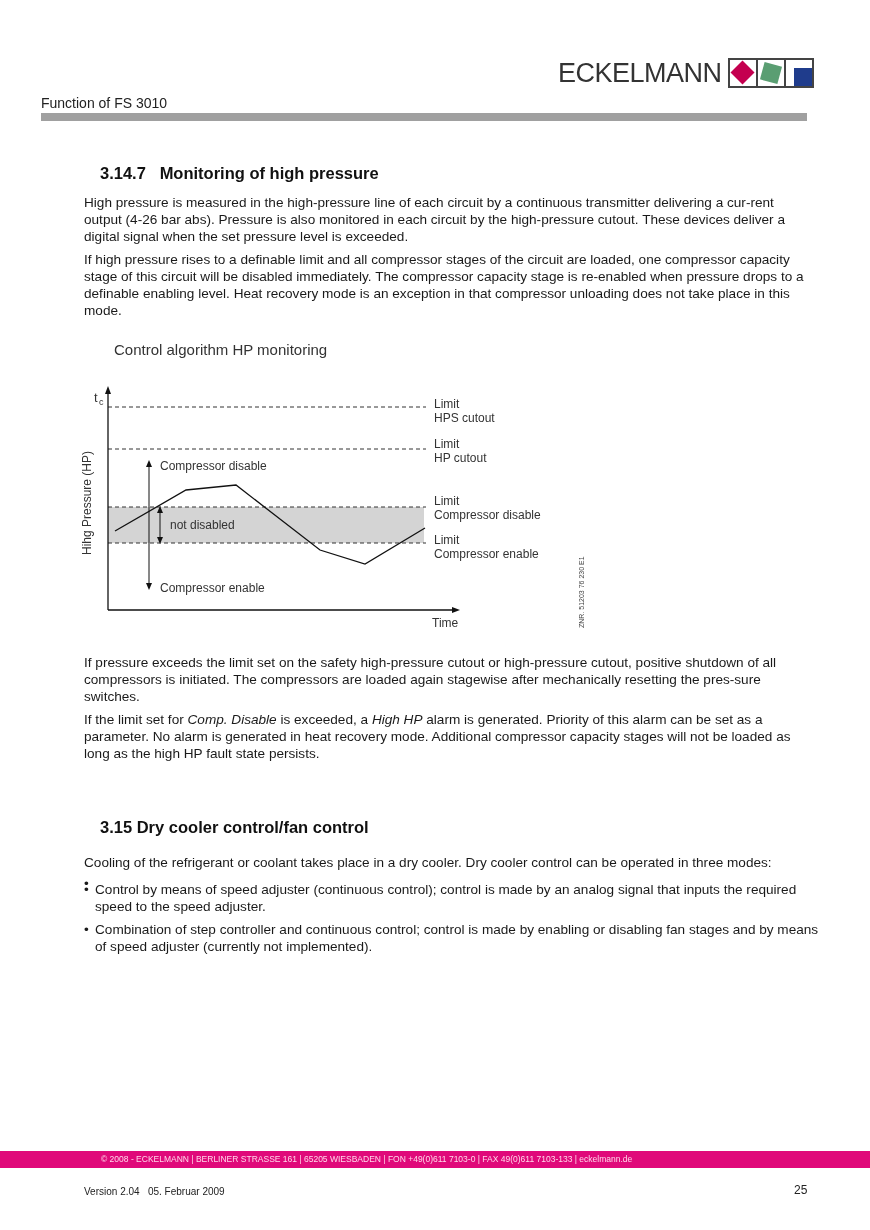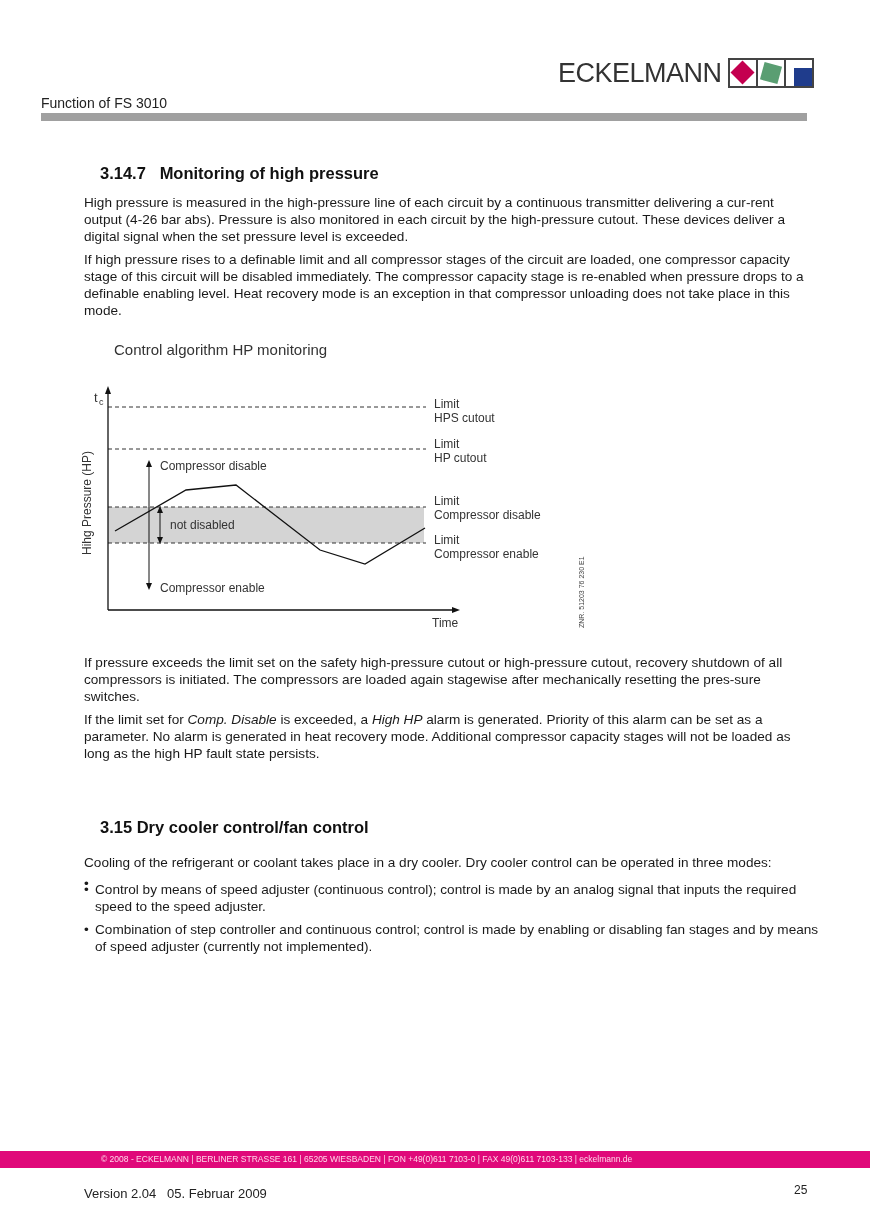--- a/index.html
+++ b/index.html
@@ -22,21 +22,21 @@
   .p3 { left: 84px; top: 654px; }
   .p4 { left: 84px; top: 711px; }
   .p5 { left: 84px; top: 854px; width: 745px; }
   .bullets { left: 84px; top: 875px; width: 740px; margin: 0; padding: 0; list-style: none; }
   .bullets li { position: relative; padding-left: 11px; font-size: 13.6px; line-height: 17px; margin-bottom: 6px; }
   .bullets li .dot { position: absolute; left: 0; top: 0; }
   .fig-title { left: 91px; top: 341px; font-size: 15px; color: #333; margin-left: 23px; }
   .diagram { left: 70px; top: 380px; width: 530px; height: 260px; }
   .footer-bar { left: 0; top: 1151px; width: 870px; height: 17px; background: #e0097a; }
   .footer-text { left: 85px; top: 1154px; font-size: 8.5px; color: #ffd6ea; white-space: nowrap; padding-left: 16px; }
-  .footer-version { left: 84px; top: 1186px; font-size: 13px; color: #222; }
+  .footer-version { left: 84px; top: 1186px; font-size: 10px; color: #222; }
   .footer-page { left: 794px; top: 1183px; font-size: 12px; color: #222; }
   i { font-style: italic; }
 </style>
 </head>
 <body>
 
 <div class="abs logo">
   <span class="logo-text">ECKELMANN</span>
   <div class="logo-boxes">
     <div class="logo-box">
@@ -107,21 +107,21 @@
     <text x="364" y="139" font-size="12" fill="#333" id="lim2b">Compressor disable</text>
     <text x="364" y="164" font-size="12" fill="#333" id="lim3a">Limit</text>
     <text x="364" y="178" font-size="12" fill="#333" id="lim3b">Compressor enable</text>
 
     <text x="362" y="247" font-size="12" fill="#333" id="xlab">Time</text>
 
     <text transform="translate(514,248) rotate(-90)" font-size="7" fill="#444" id="ref">ZNR. 51203 76 230 E1</text>
   </svg>
 </div>
 
-<div class="abs p p3">If pressure exceeds the limit set on the safety high-pressure cutout or high-pressure cutout, recovery shutdown of all compressors is initiated. The compressors are loaded again stagewise after mechanically resetting the pres-sure switches.</div>
+<div class="abs p p3">If pressure exceeds the limit set on the safety high-pressure cutout or high-pressure cutout, positive shutdown of all compressors is initiated. The compressors are loaded again stagewise after mechanically resetting the pres-sure switches.</div>
 <div class="abs p p4"><span>If the limit set for </span><i>Comp. Disable</i><span> is exceeded, a </span><i>High HP</i><span> alarm is generated. Priority of this alarm can be set as a parameter. No alarm is generated in heat recovery mode. Additional compressor capacity stages will not be loaded as long as the high HP fault state persists.</span></div>
 
 <h2 class="abs h-2">3.15 Dry cooler control/fan control</h2>
 <div class="abs p p5">Cooling of the refrigerant or coolant takes place in a dry cooler. Dry cooler control can be operated in three modes:</div>
 <ul class="abs bullets">
   <li><span class="dot">•</span></li>
   <li><span class="dot">•</span><span>Control by means of speed adjuster (continuous control); control is made by an analog signal that inputs the required speed to the speed adjuster.</span></li>
   <li><span class="dot">•</span><span>Combination of step controller and continuous control; control is made by enabling or disabling fan stages and by means of speed adjuster (currently not implemented).</span></li>
 </ul>
 

